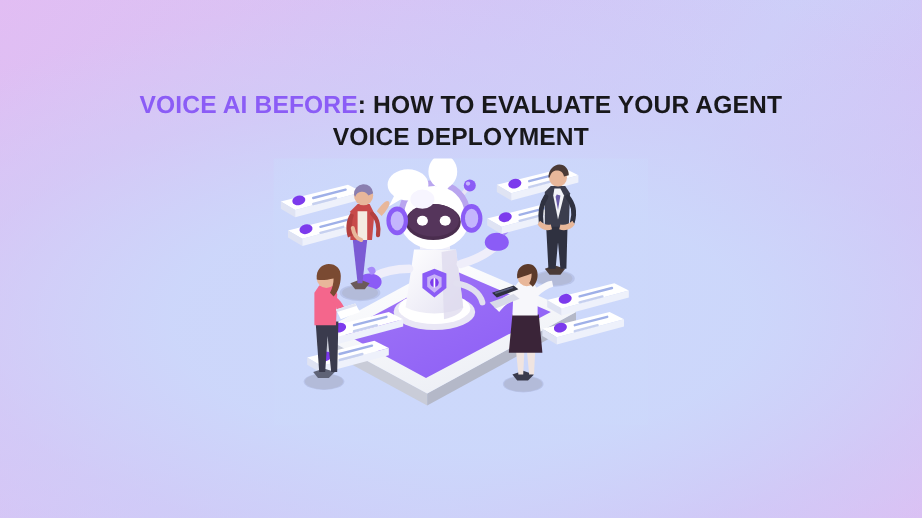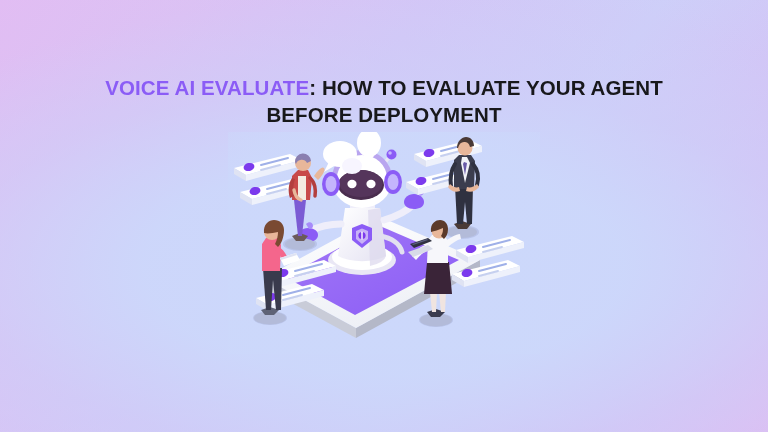--- a/index.html
+++ b/index.html
@@ -50,23 +50,23 @@
   }
   #illus svg { display: block; width: 100%; height: 100%; }
 </style>
 </head>
 <body>
 
 <div id="stage">
 
   <div class="title-block">
     <div class="title-line">
-      <span class="title-accent">VOICE AI EVALUATE</span><span>: HOW TO EVALUATE YOUR AGENT</span>
+      <span class="title-accent">VOICE AI BEFORE</span><span>: HOW TO EVALUATE YOUR AGENT</span>
     </div>
-    <div class="title-line">BEFORE DEPLOYMENT</div>
+    <div class="title-line">VOICE DEPLOYMENT</div>
   </div>
 
   <div id="illus">
     <svg viewBox="0 0 312 222" xmlns="http://www.w3.org/2000/svg" aria-hidden="true">
       <defs>
         <linearGradient id="gScreen" x1="0" y1="0" x2="1" y2="1">
           <stop offset="0%" stop-color="#a278f6"></stop>
           <stop offset="100%" stop-color="#8b5cf6"></stop>
         </linearGradient>
         <linearGradient id="gPhoneTop" x1="0" y1="0" x2="0.4" y2="1">

